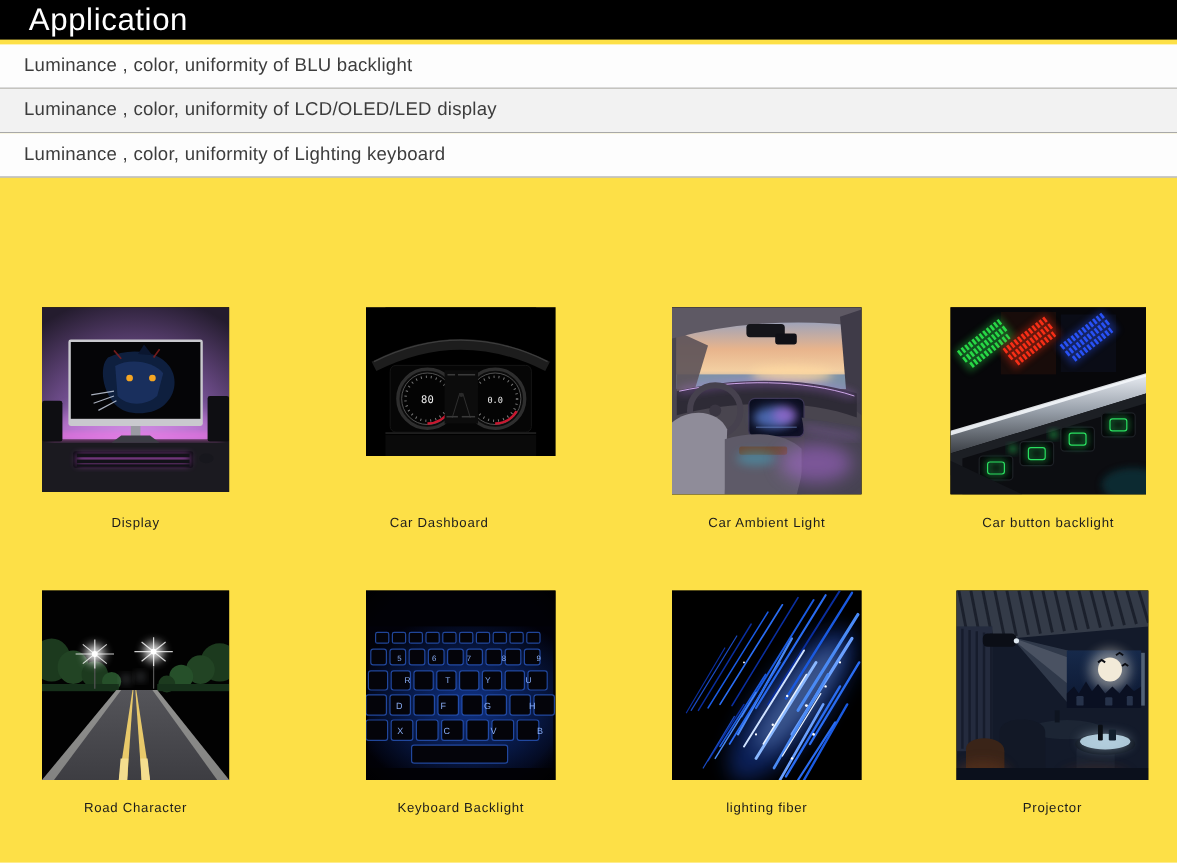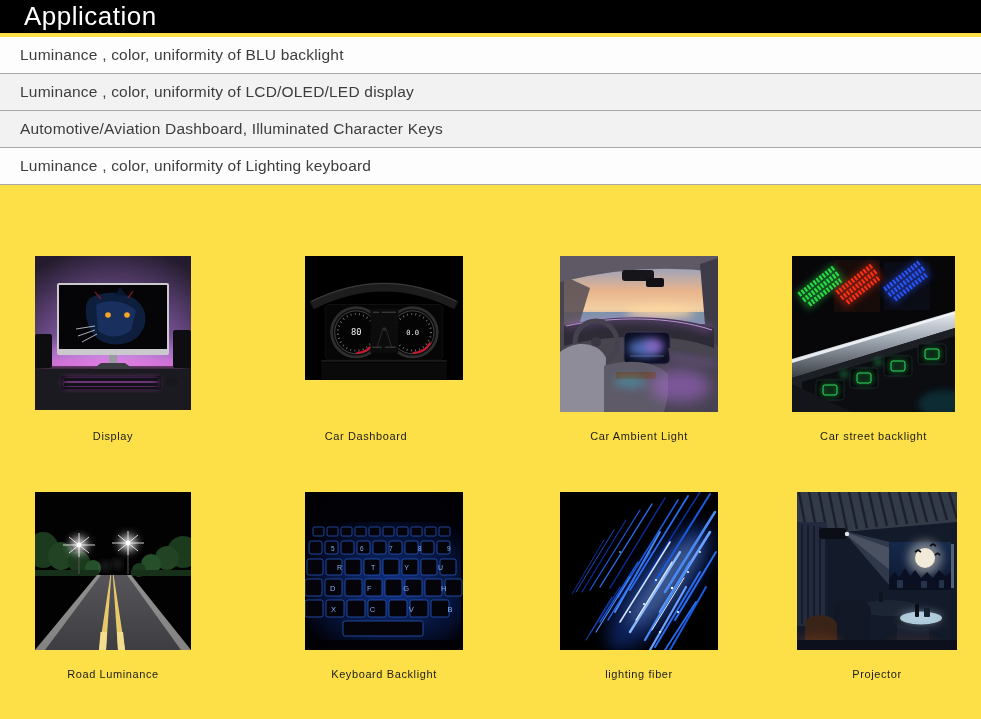--- a/index.html
+++ b/index.html
@@ -23,21 +23,20 @@
 
 <div class="page">
 
   <header class="titlebar">
     <h1>Application</h1>
   </header>
 
   <div class="app-list">
     <div class="app-row">Luminance , color, uniformity of BLU backlight</div>
     <div class="app-row alt">Luminance , color, uniformity of LCD/OLED/LED display</div>
-    <div class="app-row alt">Automotive/Aviation Dashboard, Illuminated Character Keys</div>
     <div class="app-row">Luminance , color, uniformity of Lighting keyboard</div>
   </div>
 
   <div class="photo" style="left:35px;top:256px;width:156px;height:154px;">
     <svg viewBox="0 0 156 154">
       <defs>
         <radialGradient id="d1bg" cx="50%" cy="78%" r="85%">
           <stop offset="0%" stop-color="#c49add"></stop>
             <stop offset="40%" stop-color="#8a5fae"></stop>
             <stop offset="100%" stop-color="#241c2e"></stop>
@@ -504,19 +503,19 @@
         <ellipse cx="22" cy="152" rx="22" ry="10" fill="#6a3a20" opacity=".45" filter="url(#p8b)"></ellipse>
         <ellipse cx="116" cy="155" rx="28" ry="8" fill="#5a2e1a" opacity=".4" filter="url(#p8b)"></ellipse>
       </g>
       <rect y="148" width="160" height="10" fill="#0b101c"></rect>
     </svg>
   </div>
 
   <div class="caption" style="left:35px; top:430px;width:156px;">Display</div>
   <div class="caption" style="left:287px;top:430px;width:158px;">Car Dashboard</div>
   <div class="caption" style="left:560px;top:430px;width:158px;">Car Ambient Light</div>
-  <div class="caption" style="left:792px;top:430px;width:163px;">Car street backlight</div>
-  <div class="caption" style="left:35px; top:668px;width:156px;">Road Luminance</div>
+  <div class="caption" style="left:792px;top:430px;width:163px;">Car button backlight</div>
+  <div class="caption" style="left:35px; top:668px;width:156px;">Road Character</div>
   <div class="caption" style="left:305px;top:668px;width:158px;">Keyboard Backlight</div>
   <div class="caption" style="left:560px;top:668px;width:158px;">lighting fiber</div>
   <div class="caption" style="left:797px;top:668px;width:160px;">Projector</div>
 
 </div>
 
 </body></html>

